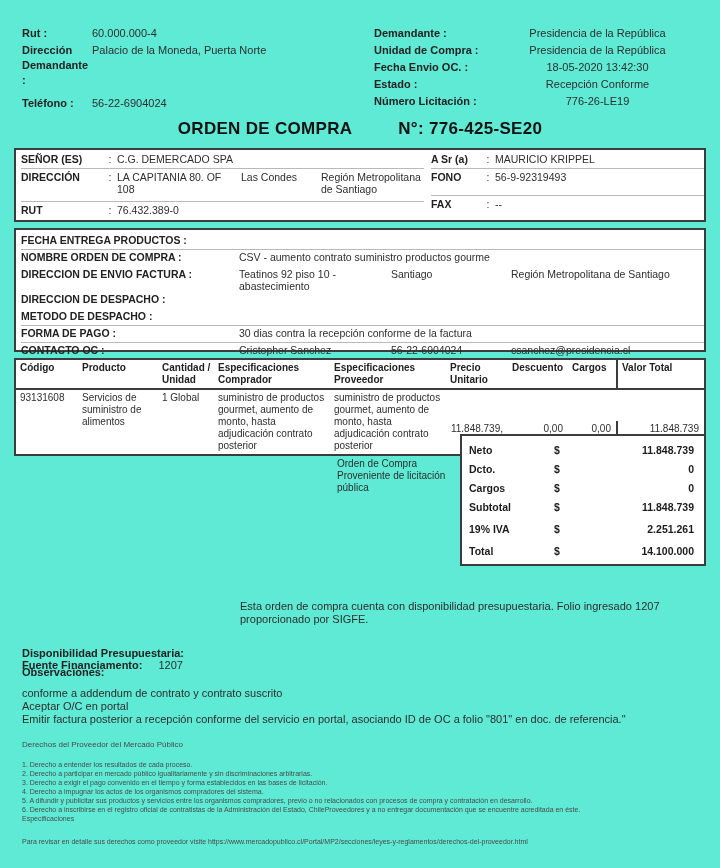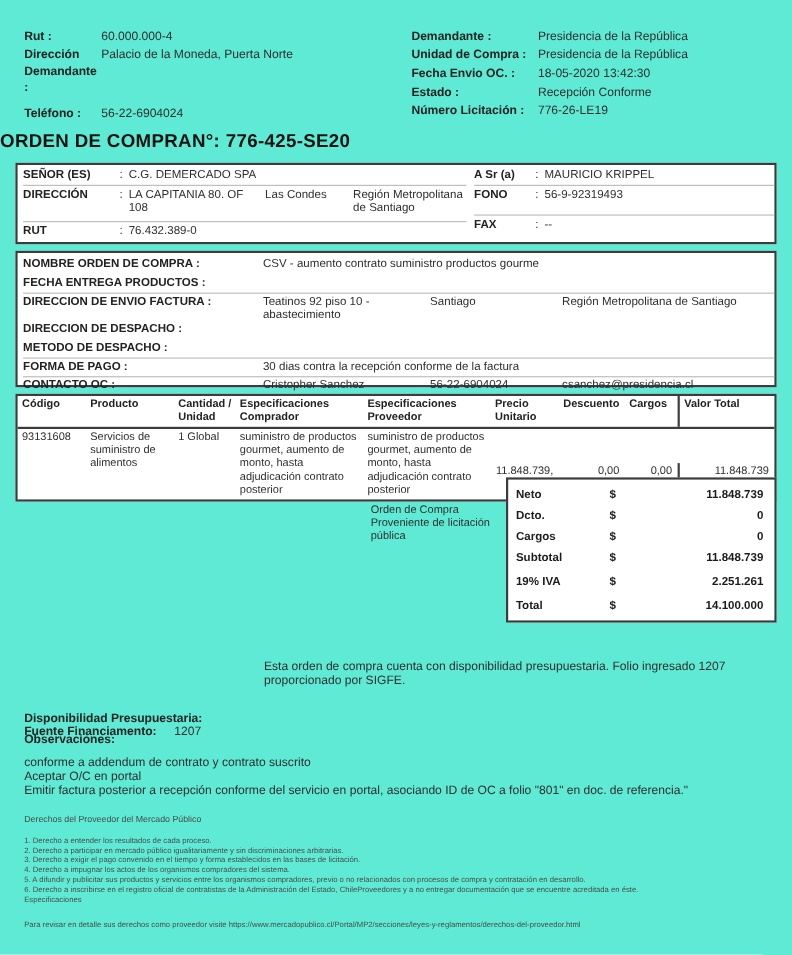--- a/index.html
+++ b/index.html
@@ -9,24 +9,24 @@
 
   
   .top { position:absolute; top:26px; left:22px; width:684px; display:flex; font-size:11px; }
   .top-left { width:352px; }
   .top-right { flex:1; }
   .kv { display:flex; line-height:15px; margin-bottom:2px; align-items:flex-start; }
   .top-left .kl { width:70px; font-weight:bold; color:#222; }
   .top-left .kvv { flex:1; }
   .kv.gap-above { margin-top:8px; }
   .top-right .kl { width:115px; font-weight:bold; color:#222; }
-  .top-right .kvv { flex:1; }
-
-  
-  .title { position:absolute; top:119px; left:0; width:720px; display:flex; justify-content:flex-start; font-size:17px; font-weight:bold; color:#111; letter-spacing:.3px; }
+  .top-right .kvv { flex:1;text-align:center; }
+
+  
+  .title { position:absolute; top:119px; left:0; width:720px; display:flex; justify-content:center; gap:46px; font-size:17px; font-weight:bold; color:#111; letter-spacing:.3px; }
 
   
   .vendor-box { position:absolute; top:148px; left:14px; width:692px; height:74px; border:2px solid #3c3c3c; font-size:10.5px; display:flex; background:#fff; }
   .vendor-left { width:408px; padding:1px 0 0 5px; }
   .vendor-right { flex:1; padding:1px 0 0 7px; }
   .vrow { display:flex; align-items:flex-start; }
   .vrow.b { border-bottom:1px solid #b9b9b9; }
   .vr1 { min-height:18px; padding-top:2px; }
   .vr2 { min-height:33px; padding-top:2px; }
   .vr2r { min-height:27px; padding-top:2px; }
@@ -179,27 +179,27 @@
       </div>
       <div class="vrow vr3">
         <span class="vrl">FAX</span>
         <span class="vc">:</span>
         <span class="vv">--</span>
       </div>
     </div>
   </div>
 
   <div class="order-box">
+    <div class="orow b">
+      <span class="ol">FECHA ENTREGA PRODUCTOS :</span>
+      <span class="ov3"></span>
+    </div>
     <div class="orow">
       <span class="ol">NOMBRE ORDEN DE COMPRA :</span>
       <span class="ov3">CSV - aumento contrato suministro productos gourme</span>
-    </div>
-    <div class="orow b">
-      <span class="ol">FECHA ENTREGA PRODUCTOS :</span>
-      <span class="ov3"></span>
     </div>
     <div class="orow">
       <span class="ol">DIRECCION DE ENVIO FACTURA :</span>
       <span class="ov1">Teatinos 92 piso 10 - abastecimiento</span>
       <span class="ov2">Santiago</span>
       <span class="ov3">Región Metropolitana de Santiago</span>
     </div>
     <div class="orow">
       <span class="ol">DIRECCION DE DESPACHO :</span>
       <span class="ov3"></span>

